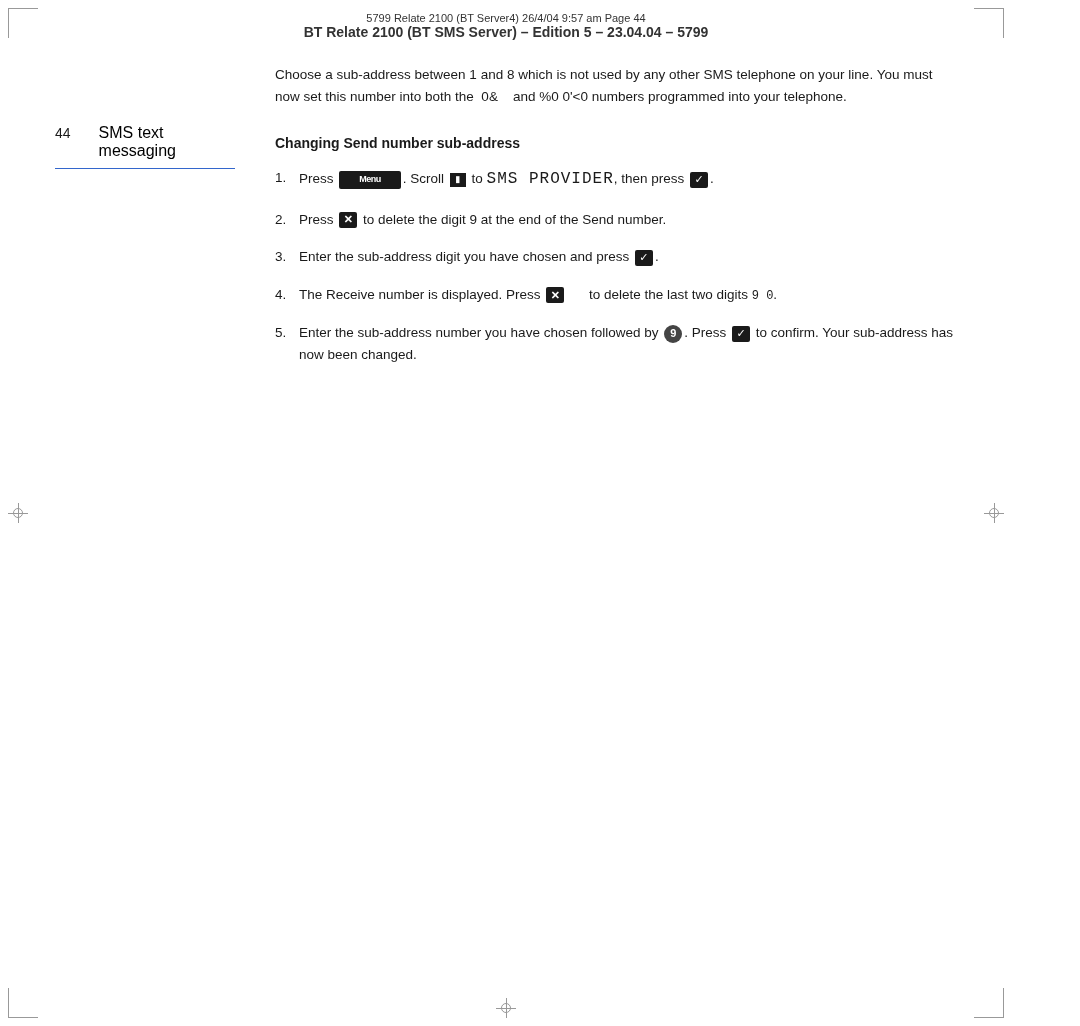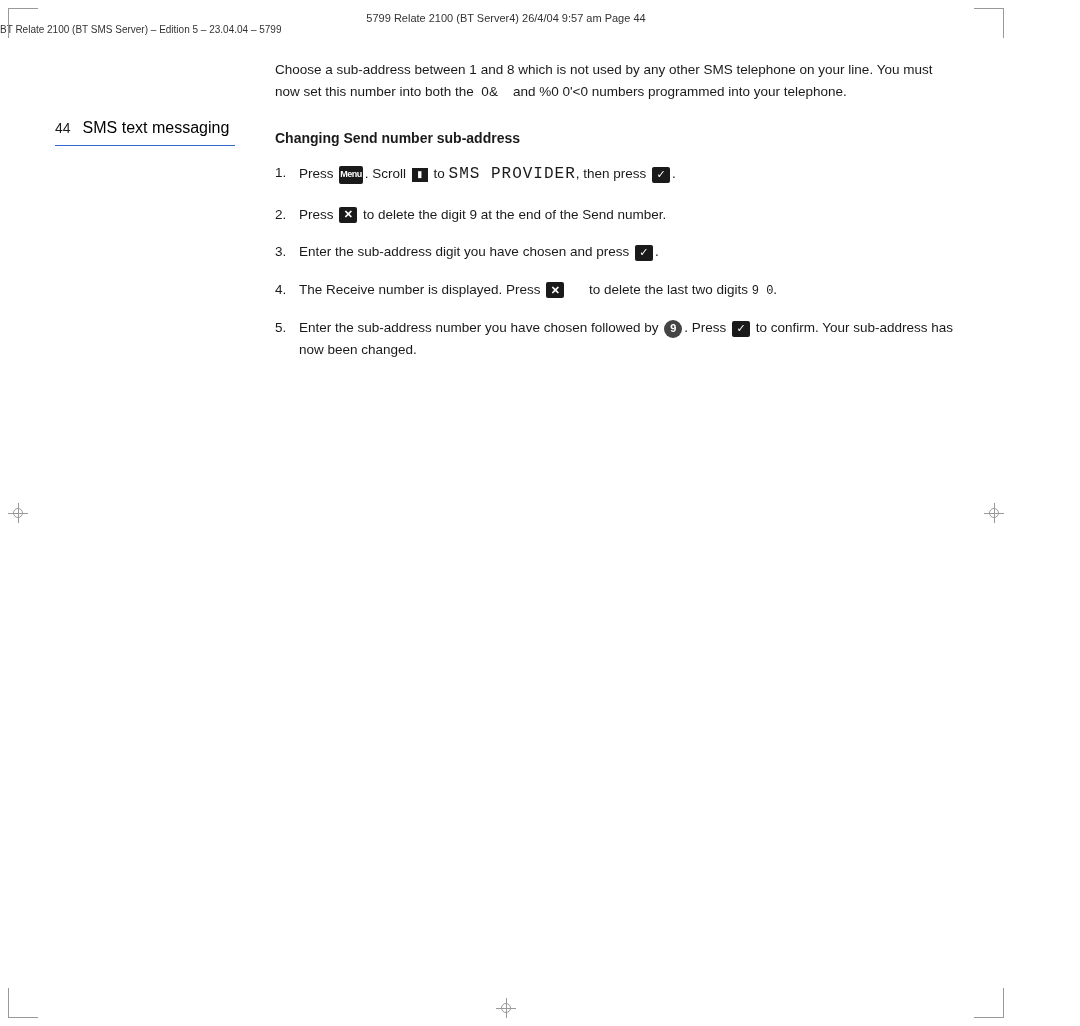--- a/index.html
+++ b/index.html
@@ -124,21 +124,21 @@
     .sidebar {
       width: 200px;
       flex-shrink: 0;
       padding-right: 20px;
       padding-top: 60px;
     }
 
     .page-number-section {
       display: flex;
       align-items: baseline;
-      gap: 12px;
+      gap: 28px;
       margin-bottom: 8px;
     }
 
     .page-number {
       font-size: 14px;
       color: #1a1a1a;
       font-weight: normal;
     }
 
     .section-title {
@@ -207,21 +207,21 @@
 
     
     .btn-icon {
       display: inline-flex;
       align-items: center;
       justify-content: center;
       background: #1a1a1a;
       color: #fff;
       font-size: 10px;
       font-weight: bold;
-      padding: 1px 1px;
+      padding: 1px 20px;
       border-radius: 2px;
       vertical-align: middle;
       margin: 0 2px;
       min-width: 22px;
       height: 18px;
     }
 
     .btn-menu {
       font-size: 9px;
       letter-spacing: -0.5px;
@@ -300,23 +300,25 @@
       display: flex;
       justify-content: center;
       gap: 8px;
       font-size: 11px;
       color: #333;
       padding: 12px 55px 0 55px;
       flex-wrap: wrap;
     }
 
     .edition-line {
-      font-size: 10px;
+      text-align: center;
+      font-size: 14px;
       color: #333;
       padding-bottom: 4px;
+      font-weight: bold;
     }
   </style>
 </head>
 <body>
 
 <div class="page-wrapper">
 
   <div class="crop-mark crop-mark-tl"></div>
   <div class="crop-mark crop-mark-tr"></div>
   <div class="crop-mark crop-mark-bl"></div>

